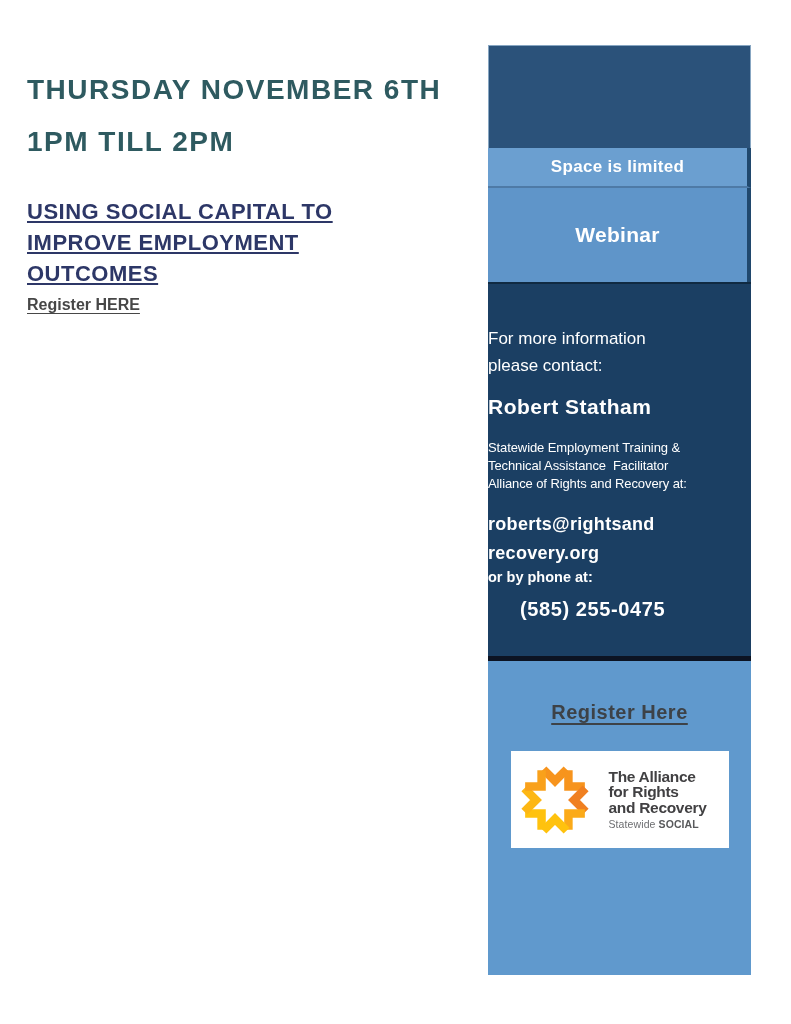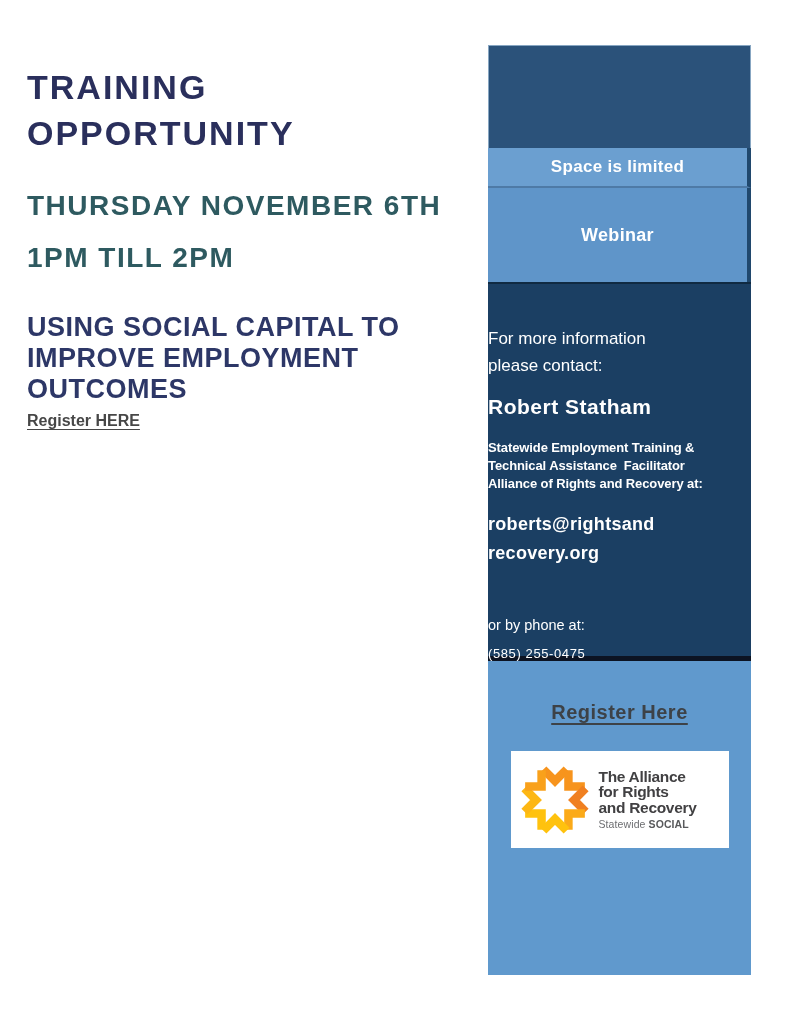--- a/index.html
+++ b/index.html
@@ -15,23 +15,23 @@
     font-size:34px; font-weight:800; letter-spacing:2px;
     line-height:46px; color:var(--title-navy);
     white-space:pre; margin-bottom:24px;
   }
   .datetime {
     font-size:28px; font-weight:800; letter-spacing:1.5px;
     line-height:52px; color:var(--teal);
     white-space:pre; margin-bottom:28px;
   }
   .subtitle {
-    font-size:27px; font-weight:800; letter-spacing:0.5px;
+    font-size:22px; font-weight:800; letter-spacing:0.5px;
     line-height:31px; color:var(--text-navy);
-    white-space:pre; margin-bottom:7px;
+    white-space:pre; margin-bottom:7px;text-decoration:underline;
   }
   .body-text {
     font-size:14.5px; font-weight:700; letter-spacing:-0.2px;
     line-height:21px; color:var(--text-navy);
     white-space:pre; margin-bottom:30px;
   }
   .register-main {
     display:inline-block;
     font-size:16px; font-weight:600; color:var(--link-gray);
     text-decoration:underline; text-underline-offset:3px;
@@ -49,65 +49,63 @@
     border-bottom:2px solid rgba(25,55,90,0.35);
     border-right:4px solid #20486d;
   }
   .sb-band .label { color:#ffffff; font-size:17px; font-weight:700; letter-spacing:0.3px; }
 
   .sb-webinar {
     height:94px; background:var(--webinar-blue);
     display:flex; align-items:center; justify-content:center;
     border-right:4px solid #20486d;
   }
-  .sb-webinar .label { color:#ffffff; font-size:18px; font-weight:600; letter-spacing:0.3px; }
+  .sb-webinar .label { color:#ffffff; font-size:21px; font-weight:600; letter-spacing:0.3px; }
 
   .sb-info {
     height:379px; background:var(--info-navy);
     border-top:2px solid #102a42; border-bottom:5px solid #0c1322;
     padding-top:42px; text-align:left; color:#ffffff;
   }
   .info-intro { font-size:17px; font-weight:400; line-height:26.5px; white-space:pre; margin-bottom:16px; }
   .info-name  { font-size:21px; font-weight:800; letter-spacing:0.5px; margin-bottom:10px; }
-  .info-role  { font-size:13px; font-weight:700; line-height:18.2px; white-space:pre-wrap; margin-bottom:16px; letter-spacing:-0.1px;margin-top:20px; }
+  .info-role  { font-size:13px; font-weight:400; line-height:18.2px; white-space:pre-wrap; margin-bottom:16px; letter-spacing:-0.1px;margin-top:20px; }
   .info-email { font-size:18px; font-weight:800; line-height:29.5px; white-space:pre; letter-spacing:0.3px; margin-bottom:0; }
-  .info-phone-label { font-size:14.5px; font-weight:400; margin-bottom:13px;margin-top:48px; }
-  .info-phone { font-size:13px; font-weight:400; letter-spacing:0.6px; }
+  .info-phone-label { font-size:14.5px; font-weight:700; margin-bottom:13px; }
+  .info-phone { font-size:20px; font-weight:700; letter-spacing:0.6px;margin-left:32px; }
 
   .sb-bottom { height:314px; background:var(--bottom-blue); padding-top:40px; text-align:center; }
   .register-sidebar {
     display:inline-block;
     font-size:20px; font-weight:800; color:var(--register-dark);
     letter-spacing:0.5px; text-decoration:underline;
     text-decoration-thickness:2px; text-underline-offset:4px;
     cursor:pointer;
   }
 
   .logo-box {
     width:218px; height:97px; background:#ffffff;
     margin:27px auto 0; display:flex; align-items:center;
     padding-left:6px; text-align:left;
   }
   .logo-star { flex:0 0 auto; }
-  .logo-textwrap { margin-left:6px; }
+  .logo-textwrap { margin-left:16px; }
   .logo-name {
     font-size:15.5px; font-weight:800; line-height:15.5px;
     color:var(--logo-text); white-space:pre; letter-spacing:-0.3px;
   }
   .logo-tagline { font-size:10.5px; color:var(--tagline-gray); margin-top:3px; letter-spacing:0.1px; }
   .logo-tagline b { font-weight:800; color:#58595b; }
 </style>
 </head>
 <body>
 
 <div class="page">
 
   <div class="left-col">
-    <h1 class="title">TRAINING
-OPPORTUNITY</h1>
     <h2 class="datetime">THURSDAY NOVEMBER 6TH
 1PM TILL 2PM</h2>
     <h3 class="subtitle">USING SOCIAL CAPITAL TO
 IMPROVE EMPLOYMENT
 OUTCOMES</h3>
     <a class="register-main">Register HERE</a>
   </div>
 
   <aside class="sidebar">
     <div class="sb-top"></div>

